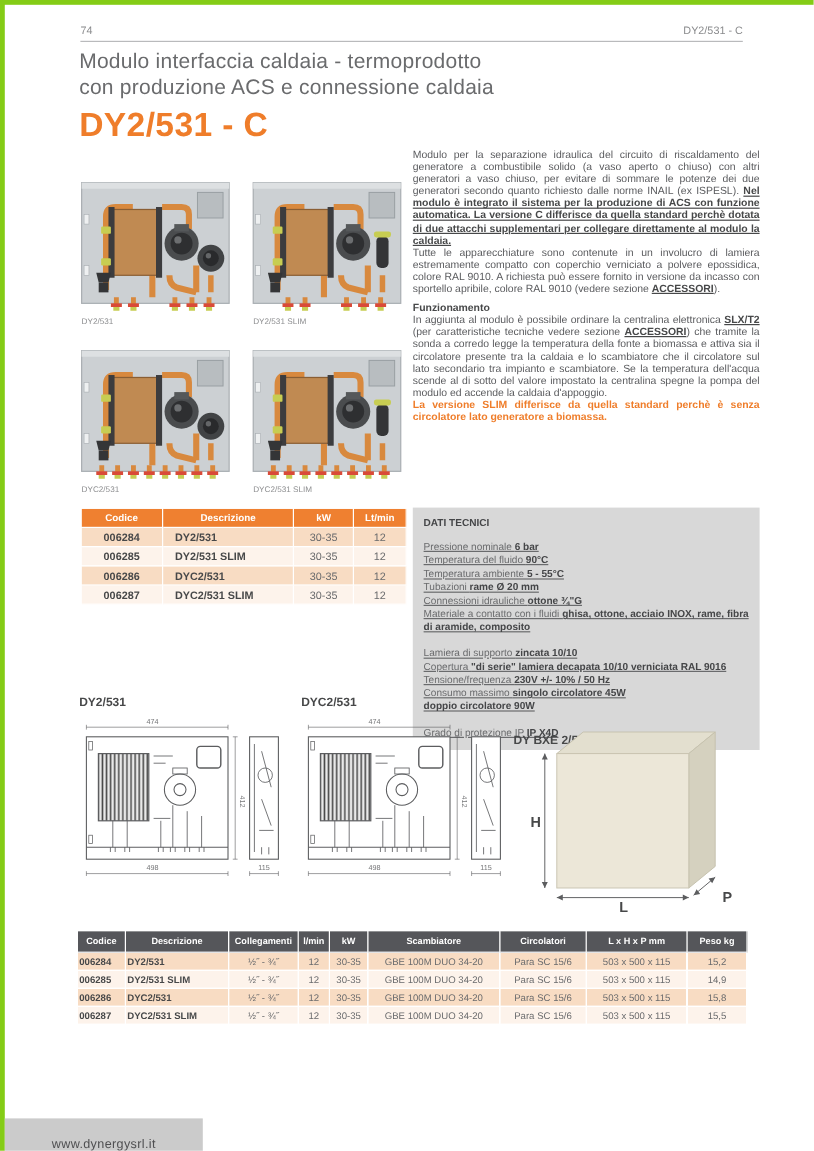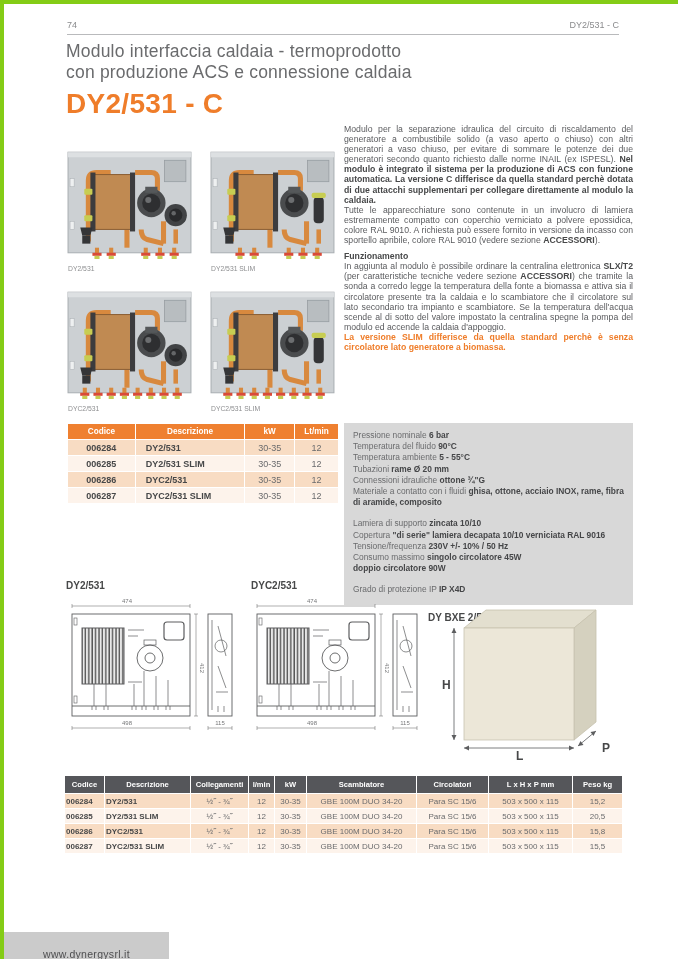--- a/index.html
+++ b/index.html
@@ -16,31 +16,31 @@
   .title{position:absolute;left:62px;top:37px;font-size:17.5px;line-height:21px;color:#6a6b6d;letter-spacing:.2px;}
   .product-title{position:absolute;left:62px;top:84px;font-size:28px;font-weight:bold;color:#EF7D2A;letter-spacing:.3px;}
 
   
   .photo-wrap{position:absolute;width:128px;height:128px;}
   .photo-wrap svg{display:block;}
   .photo-cap{position:absolute;font-size:6.8px;color:#8d8e90;}
 
   
   .desc{position:absolute;left:340px;width:289px;top:120px;font-size:8.7px;line-height:10.1px;text-align:justify;color:#5a5b5e;}
-  .desc b{color:#474849;}
+  .desc b{color:#474849;text-decoration:underline;}
   .desc .para{margin:0;}
   .desc .fh{font-weight:bold;color:#474849;margin-top:6px;}
   .slim-note{margin-top:7px;font-weight:bold;color:#EF7D2A;}
 
   
   .dati{position:absolute;left:340px;width:289px;top:419px;background:#d8d8d8;padding:7px 9px 9px 9px;box-sizing:border-box;font-size:8.4px;line-height:11.2px;color:#6a6b6d;}
   .dati .dt-head{font-weight:bold;color:#454648;margin-bottom:9px;}
   .dati b{color:#454648;}
   .dati .pre{white-space:pre-line;}
-  .dati .row{margin:0;}
+  .dati .row{margin:0;text-decoration:underline;}
   .dati .gap{height:10px;}
 
   
   .stable{position:absolute;left:63px;top:419px;width:272px;border-collapse:collapse;font-size:9px;}
   .stable th{background:#EF8030;color:#fff;font-weight:bold;font-size:8.2px;padding:3px 2px;border:1px solid #fff;}
   .stable td{padding:2.5px 2px;text-align:center;border:1px solid #fff;color:#6a6b6d;}
   .stable td.b{font-weight:bold;color:#474849;}
   .stable td.l{text-align:left;padding-left:10px;}
   .stable tr.alt{background:#F8DCC3;}
   .stable tr.lite{background:#FDF3EB;}
@@ -239,20 +239,21 @@
 
   <div class="desc">
     <p class="para"><span>Modulo per la separazione idraulica del circuito di riscaldamento del generatore a combustibile solido (a vaso aperto o chiuso) con altri generatori a vaso chiuso, per evitare di sommare le potenze dei due generatori secondo quanto richiesto dalle norme INAIL (ex ISPESL). </span><b>Nel modulo è integrato il sistema per la produzione di ACS con funzione automatica. La versione C differisce da quella standard perchè dotata di due attacchi supplementari per collegare direttamente al modulo la caldaia.</b></p>
     <p class="para"><span>Tutte le apparecchiature sono contenute in un involucro di lamiera estremamente compatto con coperchio verniciato a polvere epossidica, colore RAL 9010. A richiesta può essere fornito in versione da incasso con sportello apribile, colore RAL 9010 (vedere sezione </span><b>ACCESSORI</b><span>).</span></p>
     <p class="para fh">Funzionamento</p>
     <p class="para"><span>In aggiunta al modulo è possibile ordinare la centralina elettronica </span><b>SLX/T2</b><span> (per caratteristiche tecniche vedere sezione </span><b>ACCESSORI</b><span>) che tramite la sonda a corredo legge la temperatura della fonte a biomassa e attiva sia il circolatore presente tra la caldaia e lo scambiatore che il circolatore sul lato secondario tra impianto e scambiatore. Se la temperatura dell'acqua scende al di sotto del valore impostato la centralina spegne la pompa del modulo ed accende la caldaia d'appoggio.</span></p>
     <p class="para slim-note">La versione SLIM differisce da quella standard perchè è senza circolatore lato generatore a biomassa.</p>
   </div>
 
   <div class="dati">
+    <div class="dt-head">DATI TECNICI</div>
     <div class="row"><span>Pressione nominale </span><b>6 bar</b></div>
     <div class="row"><span>Temperatura del fluido </span><b>90°C</b></div>
     <div class="row"><span>Temperatura ambiente </span><b>5 - 55°C</b></div>
     <div class="row"><span>Tubazioni </span><b>rame Ø 20 mm</b></div>
     <div class="row"><span>Connessioni idrauliche </span><b>ottone ¾"G</b></div>
     <div class="row"><span>Materiale a contatto con i fluidi </span><b>ghisa, ottone, acciaio INOX, rame, fibra di aramide, composito</b></div>
     <div class="gap"></div>
     <div class="row"><span>Lamiera di supporto </span><b>zincata 10/10</b></div>
     <div class="row"><span>Copertura </span><b>"di serie" lamiera decapata 10/10 verniciata RAL 9016</b></div>
     <div class="row"><span>Tensione/frequenza </span><b>230V +/- 10% / 50 Hz</b></div>
@@ -373,21 +374,21 @@
     </tr>
     <tr class="lite">
       <td class="b">006285</td>
       <td class="b">DY2/531 SLIM</td>
       <td>½˝ - ¾˝</td>
       <td>12</td>
       <td>30-35</td>
       <td>GBE 100M DUO 34-20</td>
       <td>Para SC 15/6</td>
       <td>503 x 500 x 115</td>
-      <td>20,5</td>
+      <td>14,9</td>
     </tr>
     <tr class="alt">
       <td class="b">006286</td>
       <td class="b">DYC2/531</td>
       <td>½˝ - ¾˝</td>
       <td>12</td>
       <td>30-35</td>
       <td>GBE 100M DUO 34-20</td>
       <td>Para SC 15/6</td>
       <td>503 x 500 x 115</td>

